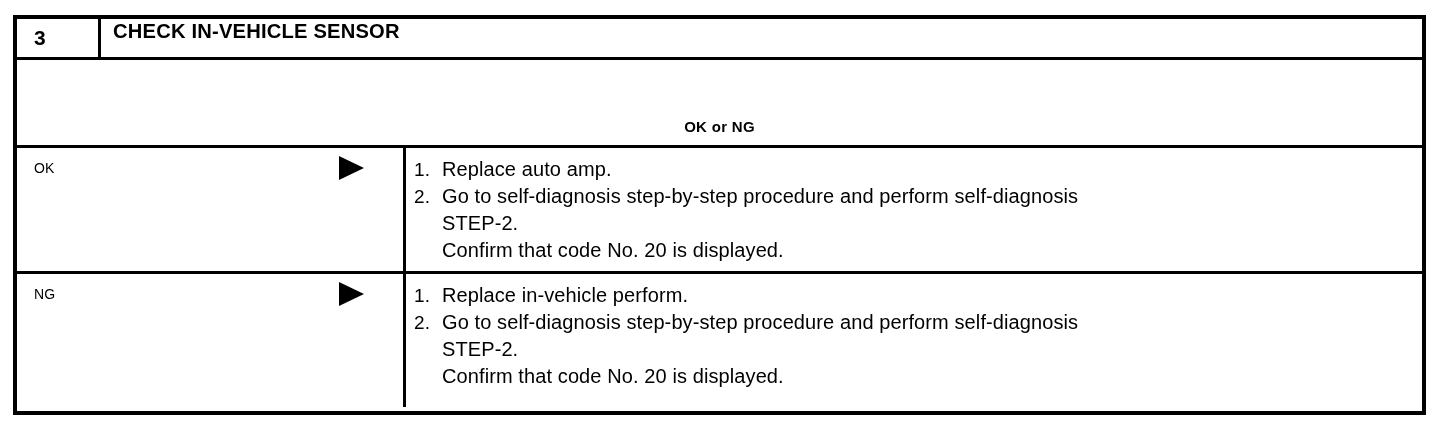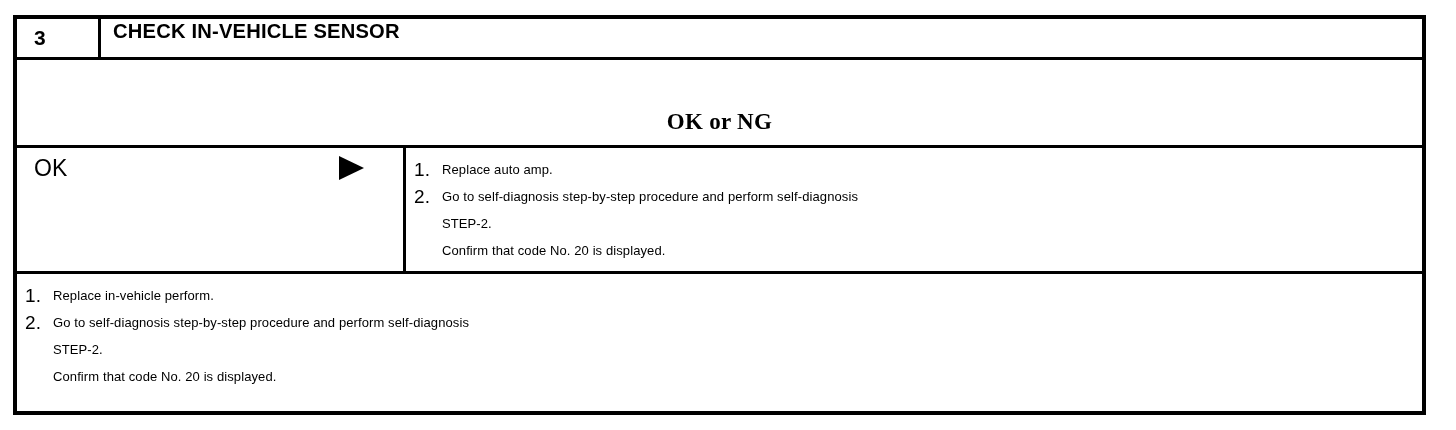--- a/index.html
+++ b/index.html
@@ -72,24 +72,23 @@
   .row-judgement {
     height: 88px;
     box-sizing: border-box;
     border-bottom: 3px solid #000000;
     display: flex;
     align-items: flex-end;
     justify-content: center;
     padding-bottom: 10px;
   }
   .judgement-text {
-    font-size: 23px;
+    font-size: 15px;
     font-weight: bold;
     letter-spacing: 0.3px;
-    font-family: Liberation Serif, serif;
   }
 
   
   .row-result {
     display: flex;
     box-sizing: border-box;
     min-height: 123px;
   }
   .row-result.first {
     border-bottom: 3px solid #000000;
@@ -100,21 +99,21 @@
   }
 
   .cell-result-label {
     width: 389px;
     box-sizing: border-box;
     border-right: 3px solid #000000;
     position: relative;
     padding: 9px 0 0 17px;
   }
   .result-label-text {
-    font-size: 23px;
+    font-size: 14px;
     line-height: 23px;
     letter-spacing: 0.1px;
     text-align: center;
   }
   .arrow-icon {
     position: absolute;
     left: 322px;
     top: 8px;
     width: 0;
     height: 0;
@@ -143,21 +142,21 @@
     padding-left: 8px;
     box-sizing: border-box;
     font-size: 19px;
     line-height: 27px;
     letter-spacing: 0.1px;
   }
   .action-lines {
     flex: 1;
   }
   .action-line {
-    font-size: 13px;
+    font-size: 20px;
     line-height: 27px;
     letter-spacing: 0.1px;
     white-space: nowrap;
   }
 </style>
 </head>
 <body>
 
 <div class="page">
   <div class="diag-table">
@@ -194,20 +193,24 @@
               <div class="action-line">Go to self-diagnosis step-by-step procedure and perform self-diagnosis</div>
               <div class="action-line">STEP-2.</div>
               <div class="action-line">Confirm that code No. 20 is displayed.</div>
             </span>
           </li>
         </ul>
       </div>
     </div>
 
     <div class="row-result second">
+      <div class="cell-result-label">
+        <span class="result-label-text">NG</span>
+        <span class="arrow-icon"></span>
+      </div>
       <div class="cell-result-actions">
         <ul class="action-list">
           <li class="action-item">
             <span class="action-num">1.</span>
             <span class="action-lines">
               <div class="action-line">Replace in-vehicle perform.</div>
             </span>
           </li>
           <li class="action-item">
             <span class="action-num">2.</span>

